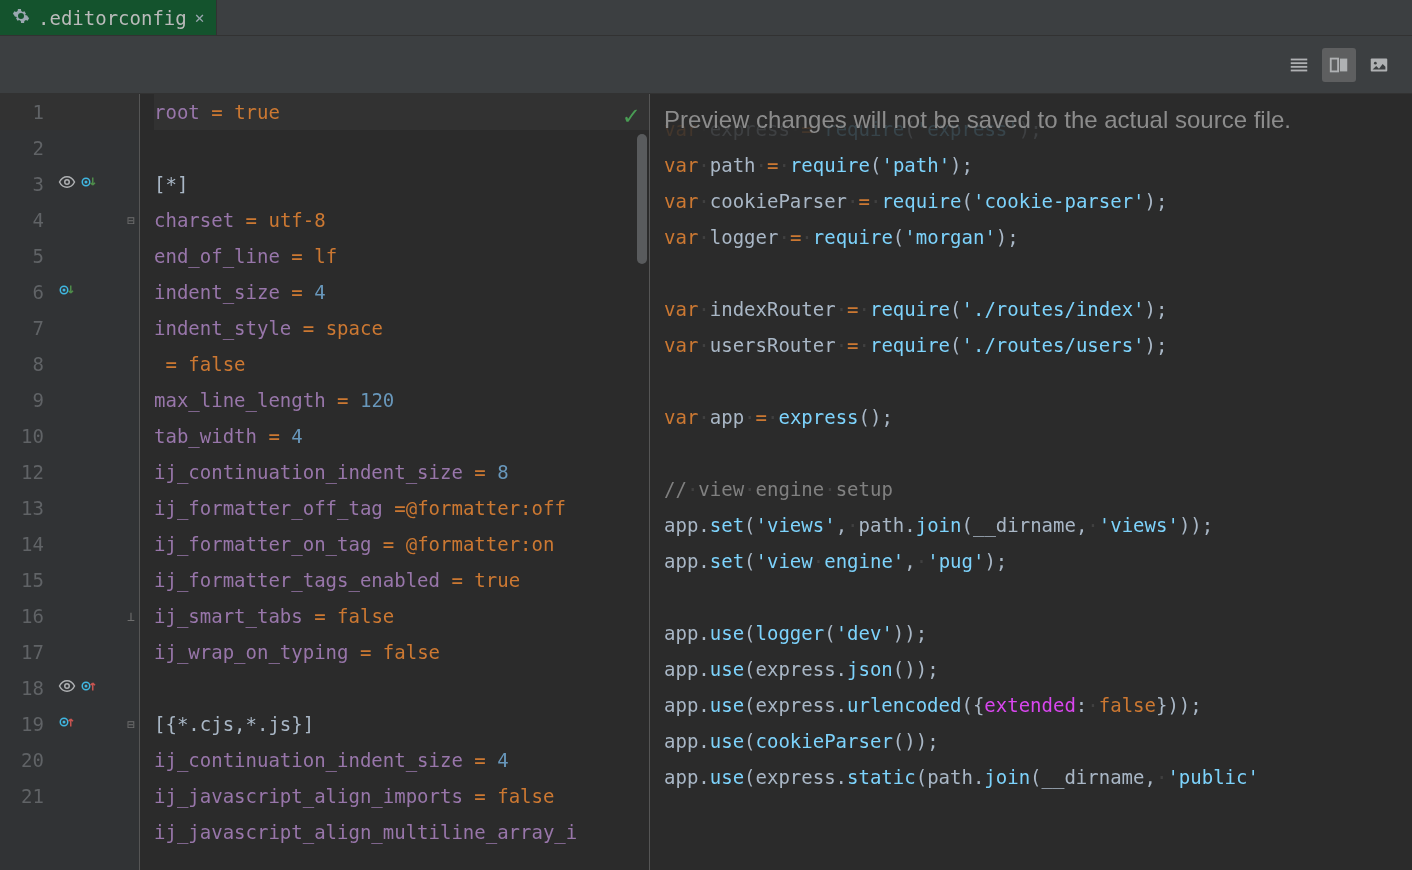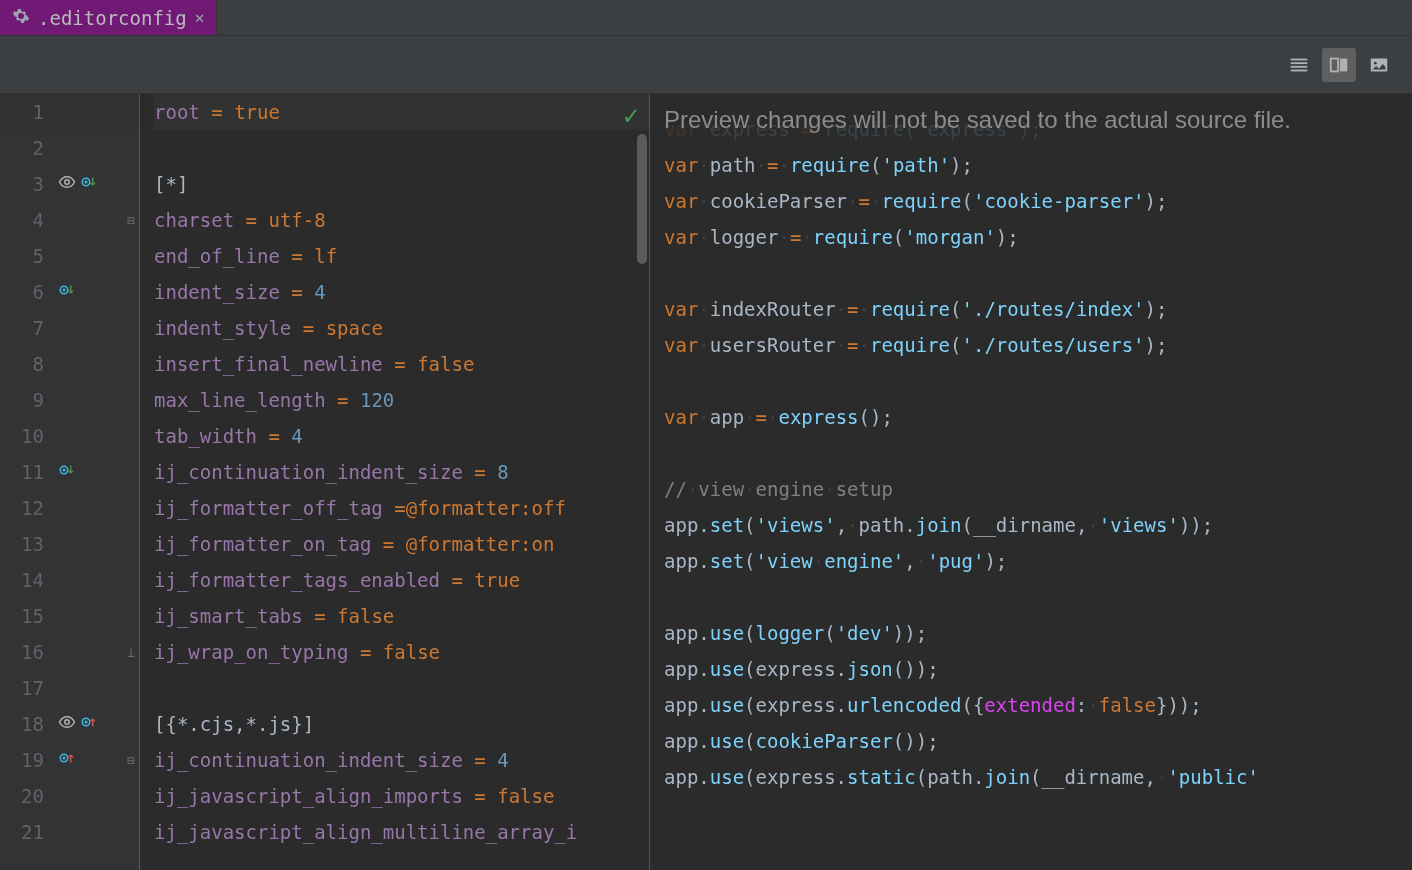--- a/index.html
+++ b/index.html
@@ -16,21 +16,21 @@
     height: 36px;
     background: #3c3f41;
     display: flex;
     align-items: stretch;
     border-bottom: 1px solid #323232;
   }
   .tab {
     display: flex;
     align-items: center;
     padding: 0 12px;
-    background: #701a75;
+    background: #14532d;
     color: #bbbbbb;
     gap: 8px;
     border-right: 1px solid #323232;
     cursor: pointer;
   }
   .tab .gear-icon {
     color: #9aa7b0;
   }
   .tab .close-icon {
     color: #9aa7b0;
@@ -254,30 +254,20 @@
           <div class="gutter-line">
             <span class="ln">8</span>
           </div>
           <div class="gutter-line">
             <span class="ln">9</span>
           </div>
           <div class="gutter-line">
             <span class="ln">10</span>
           </div>
           <div class="gutter-line">
-            <span class="ln">11</span>
-            <span class="icons">
-              <span class="override-icon"><svg viewBox="0 0 24 24">
-                  <circle cx="8" cy="12" r="5" fill="none" stroke="#40b6e0" stroke-width="2"></circle>
-                  <circle cx="8" cy="12" r="2" fill="#40b6e0"></circle>
-                  <path d="M17 6v10m0 0l-3-3m3 3l3-3" stroke="#4e8c4a" stroke-width="2" fill="none"></path>
-                </svg></span>
-            </span>
-          </div>
-          <div class="gutter-line">
             <span class="ln">12</span>
           </div>
           <div class="gutter-line">
             <span class="ln">13</span>
           </div>
           <div class="gutter-line">
             <span class="ln">14</span>
           </div>
           <div class="gutter-line">
             <span class="ln">15</span>
@@ -322,21 +312,21 @@
           </div>
         </div>
       <div class="code-area" id="code">
           <div class="line current-line"><span class="key">root</span><span class="id"> </span><span class="op">=</span><span class="id"> </span><span class="val">true</span></div>
           <div class="line"></div>
           <div class="line"><span class="id">[*]</span></div>
           <div class="line"><span class="key">charset</span><span class="id"> </span><span class="op">=</span><span class="id"> </span><span class="val">utf-8</span></div>
           <div class="line"><span class="key">end_of_line</span><span class="id"> </span><span class="op">=</span><span class="id"> </span><span class="val">lf</span></div>
           <div class="line"><span class="key">indent_size</span><span class="id"> </span><span class="op">=</span><span class="id"> </span><span class="num">4</span></div>
           <div class="line"><span class="key">indent_style</span><span class="id"> </span><span class="op">=</span><span class="id"> </span><span class="val">space</span></div>
-          <div class="line"><span class="key">insert_final_newline</span><span class="id"> </span><span class="op">=</span><span class="id"> </span><span class="val">false</span></div>
+          <div class="line"><span class="id"> </span><span class="op">=</span><span class="id"> </span><span class="val">false</span></div>
           <div class="line"><span class="key">max_line_length</span><span class="id"> </span><span class="op">=</span><span class="id"> </span><span class="num">120</span></div>
           <div class="line"><span class="key">tab_width</span><span class="id"> </span><span class="op">=</span><span class="id"> </span><span class="num">4</span></div>
           <div class="line"><span class="key">ij_continuation_indent_size</span><span class="id"> </span><span class="op">=</span><span class="id"> </span><span class="num">8</span></div>
           <div class="line"><span class="key">ij_formatter_off_tag</span><span class="id"> </span><span class="op">=</span><span class="val">@formatter</span><span class="op">:</span><span class="val">off</span></div>
           <div class="line"><span class="key">ij_formatter_on_tag</span><span class="id"> </span><span class="op">=</span><span class="id"> </span><span class="val">@formatter</span><span class="op">:</span><span class="val">on</span></div>
           <div class="line"><span class="key">ij_formatter_tags_enabled</span><span class="id"> </span><span class="op">=</span><span class="id"> </span><span class="val">true</span></div>
           <div class="line"><span class="key">ij_smart_tabs</span><span class="id"> </span><span class="op">=</span><span class="id"> </span><span class="val">false</span></div>
           <div class="line"><span class="key">ij_wrap_on_typing</span><span class="id"> </span><span class="op">=</span><span class="id"> </span><span class="val">false</span></div>
           <div class="line"></div>
           <div class="line"><span class="id">[{*.cjs,*.js}]</span></div>

